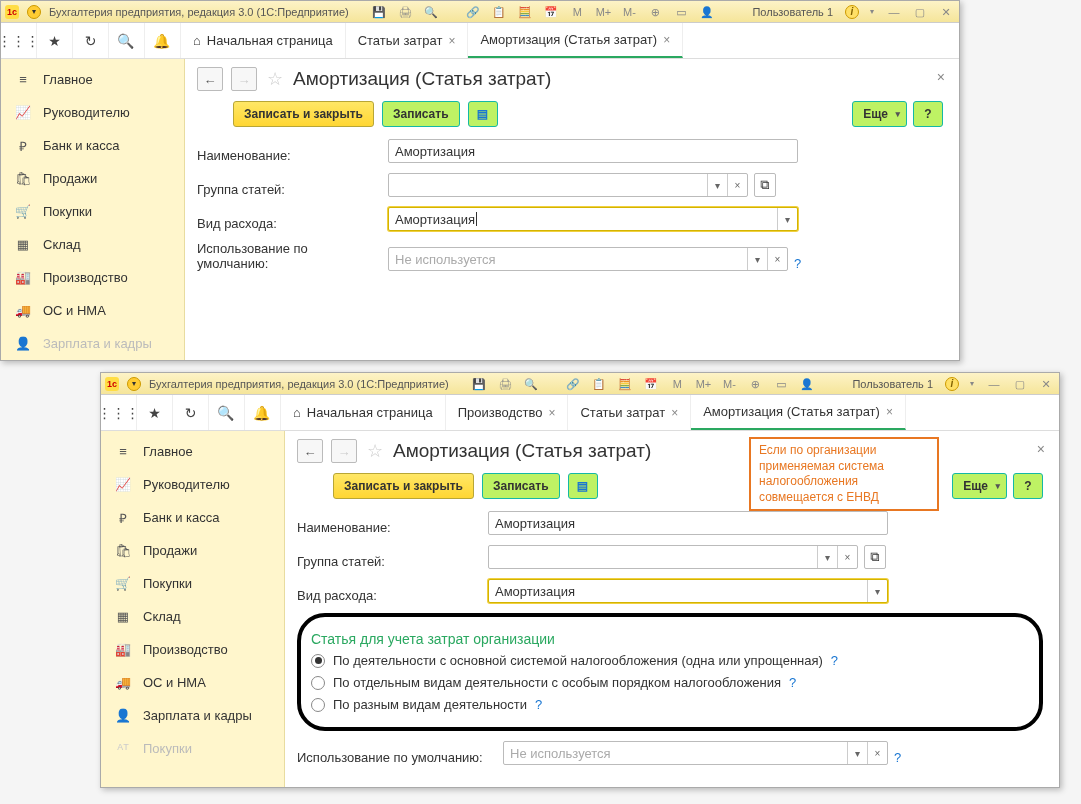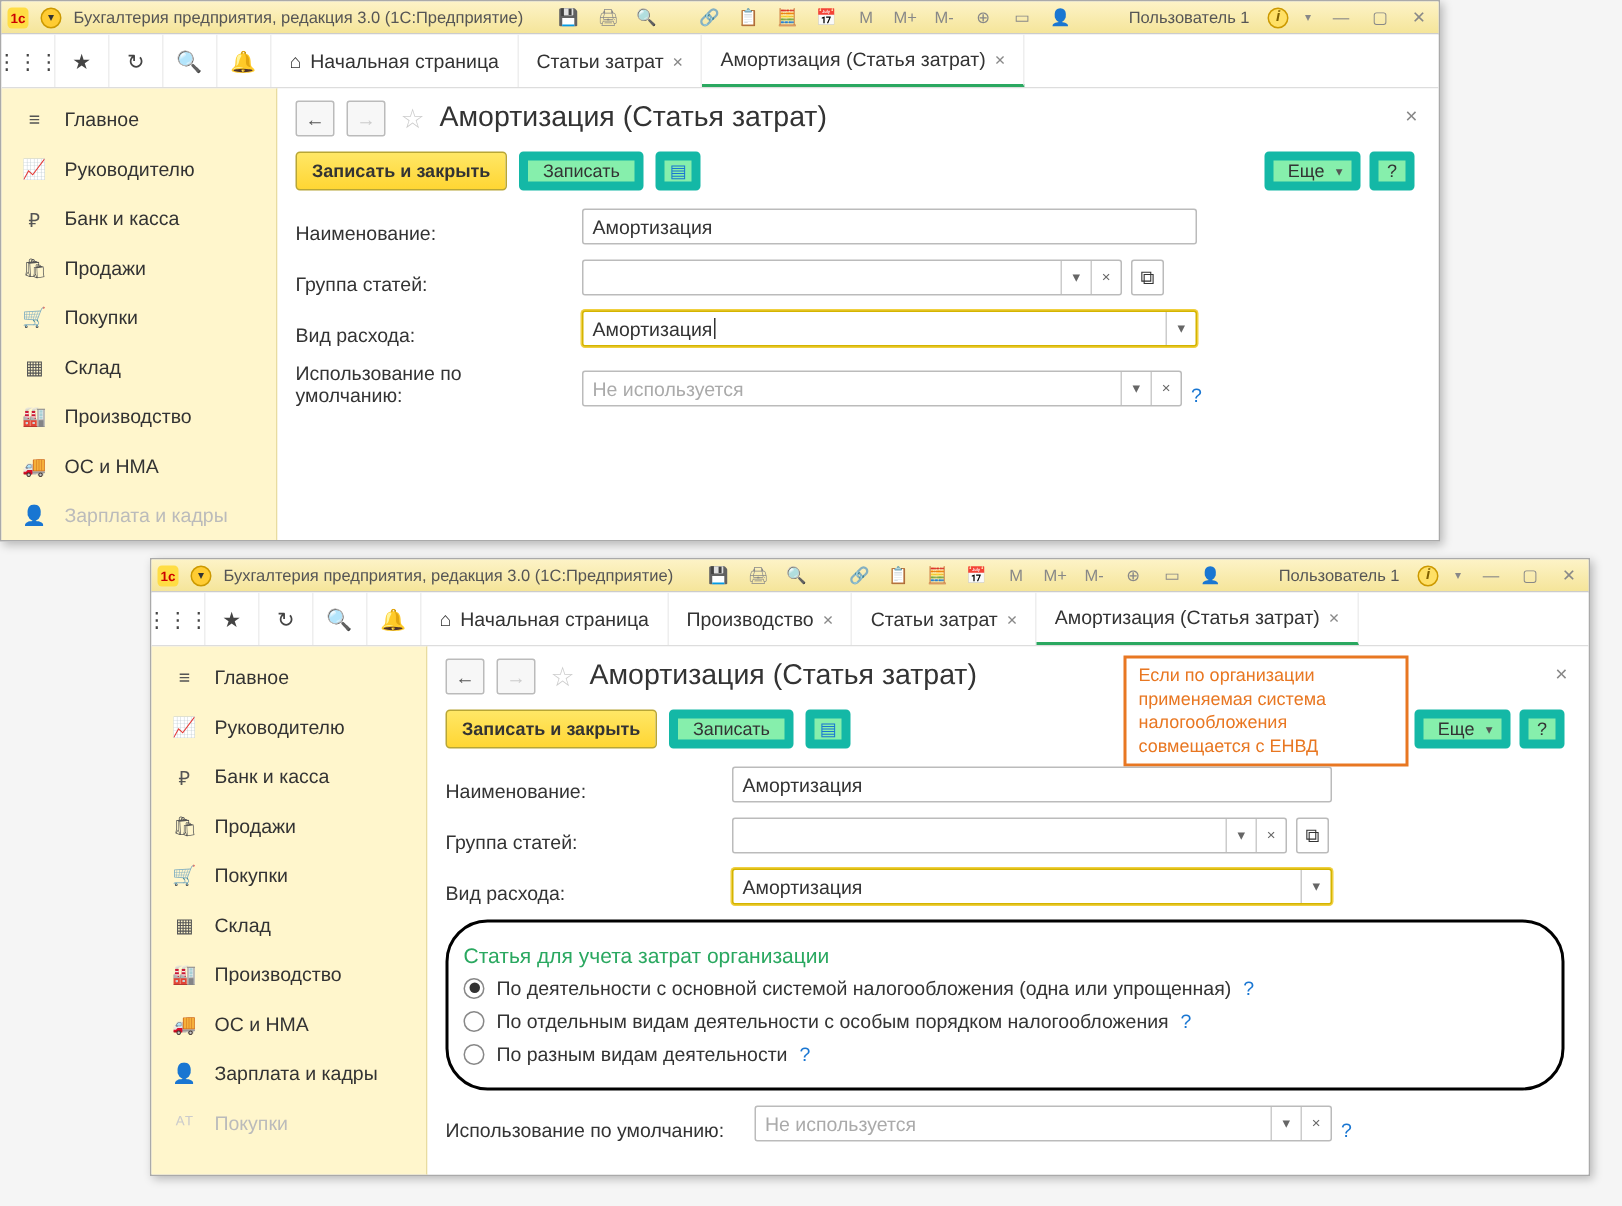--- a/index.html
+++ b/index.html
@@ -112,30 +112,30 @@
 
   .annot {
     border: 2px solid #e87722; color: #e87722;
     padding: 4px 8px; font-size: 12px; line-height: 1.3;
     position: absolute;
   }
   .win1 .annot { right: 120px; top: 6px; width: 180px; }
   .win2 .annot { right: 120px; top: 6px; width: 190px; }
 
   .actionrow {
-    display: flex; align-items: center; gap: 8px; margin-bottom: 12px;
+    display: flex; align-items: center; gap: 8px; margin-bottom: 12px; margin-left: 36px;
   }
   .btn {
     height: 26px; padding: 0 10px; border: 1px solid #b8a636;
     border-radius: 3px; background: linear-gradient(to bottom,#ffe766,#ffd633);
     font-size: 12px; font-weight: bold; color: #333; cursor: pointer;
     display: inline-flex; align-items: center;
   }
   .btn.plain {
-    background: #86efac; border: 6px solid #14b8a6; font-weight: normal;
+    background: #bef264; border: 1px solid #14b8a6; font-weight: bold;
   }
   .btn.icon { width: 30px; justify-content: center; padding: 0; }
   .btn.more { padding-right: 18px; position: relative; }
   .btn.more::after {
     content: "▾"; position: absolute; right: 6px; font-size: 9px; color: #555;
   }
   .actionrow .right { margin-left: auto; display: flex; gap: 6px; }
 
   .formrow {
     display: flex; align-items: flex-end; margin-bottom: 10px; gap: 6px;
@@ -170,21 +170,21 @@
     margin-bottom: 7px; font-size: 13px;
   }
   .radio {
     width: 14px; height: 14px; border: 1px solid #888; border-radius: 50%;
     display: inline-flex; align-items: center; justify-content: center;
   }
   .radio.checked::after {
     content: ""; width: 7px; height: 7px; background: #333; border-radius: 50%;
   }
   .oval {
-    border: 2px solid #000000; border-radius: 28px;
+    border: 4px solid #000000; border-radius: 28px;
     padding: 6px 14px 8px 10px; margin-bottom: 10px;
   }
 </style>
 </head>
 <body>
 
 <div class="window win1">
 
   <div class="titlebar">
     <span class="logo">1c</span>

